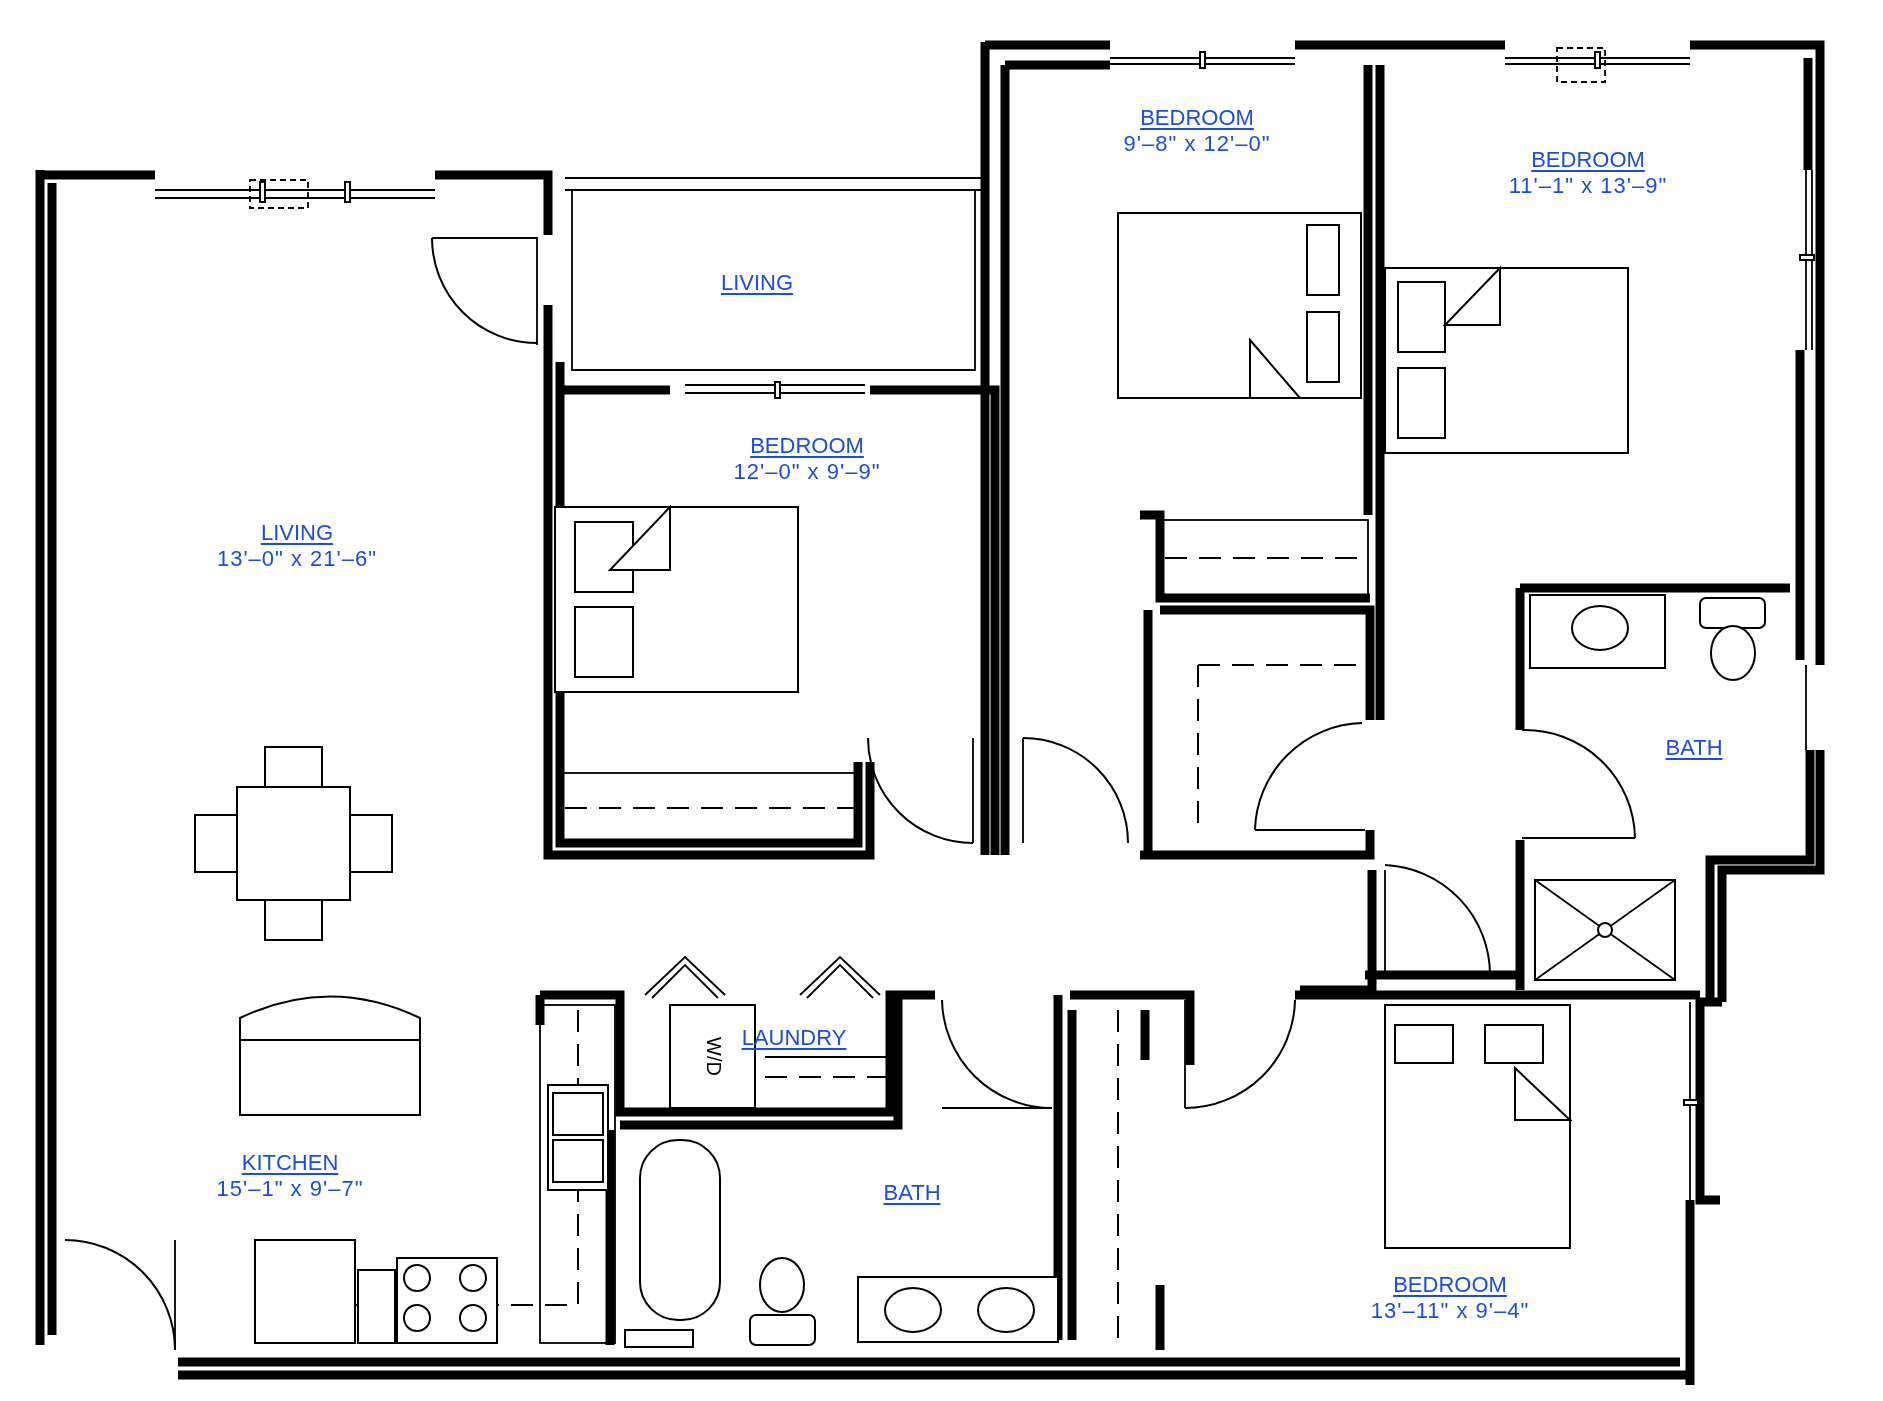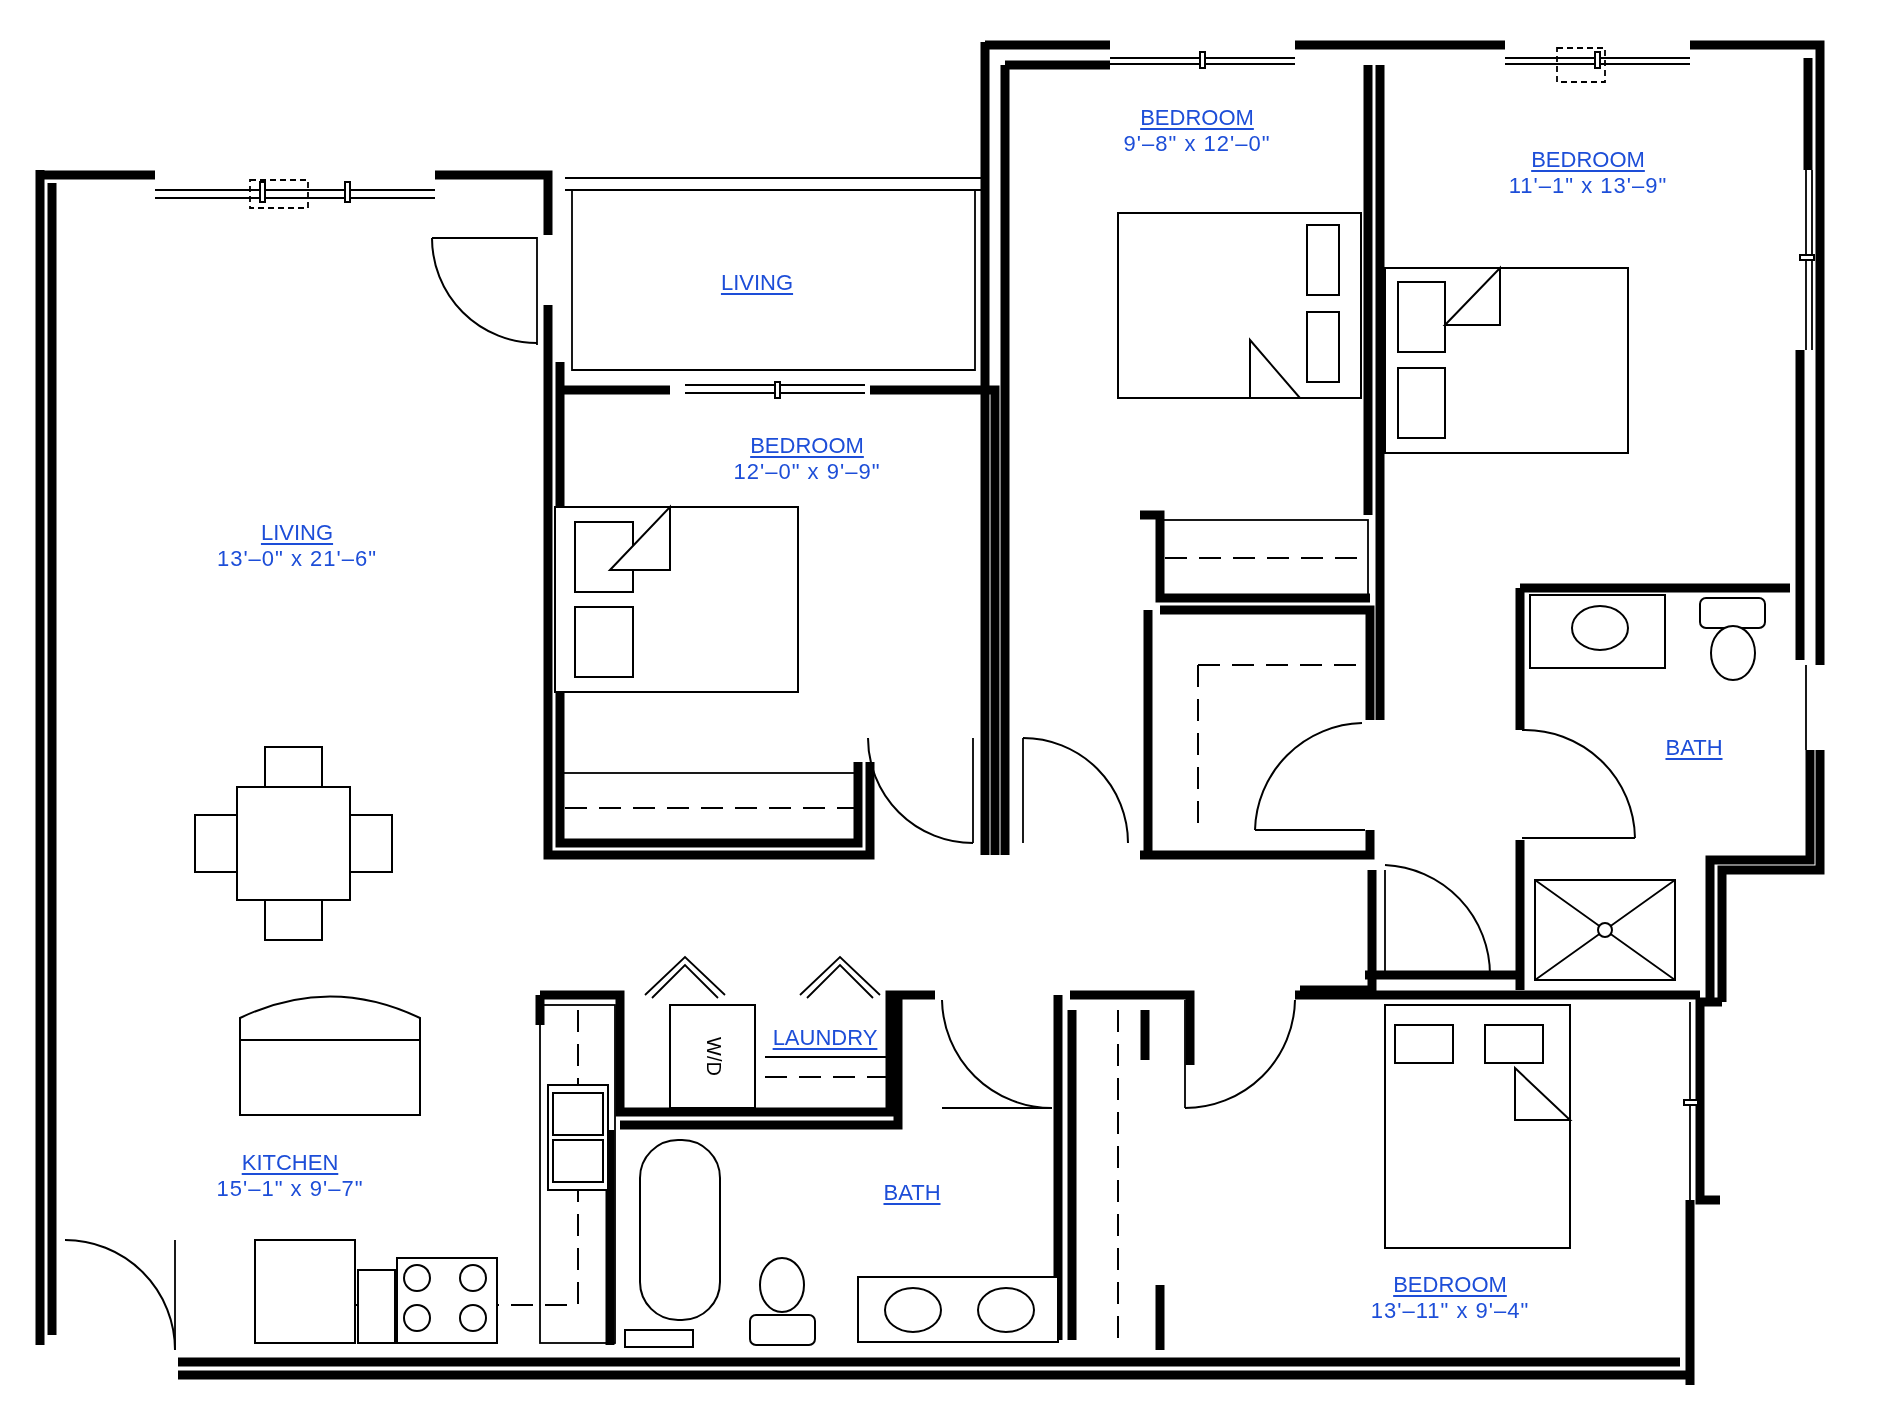--- a/index.html
+++ b/index.html
@@ -242,16 +242,16 @@
 <div class="label" style="left:1450px; top:1272px;">
   <span class="name">BEDROOM</span>
   <span class="dim">13'–11" x 9'–4"</span>
 </div>
 <div class="label" style="left:912px; top:1180px;">
   <span class="name">BATH</span>
 </div>
 <div class="label" style="left:1694px; top:735px;">
   <span class="name">BATH</span>
 </div>
-<div class="label" style="left:825px; top:1025px;">
+<div class="label" style="left:794px; top:1025px;">
   <span class="name">LAUNDRY</span>
 </div>
 <div class="wd-text" style="left:694px; top:1045px;">W/D</div>
 
 </body></html>

